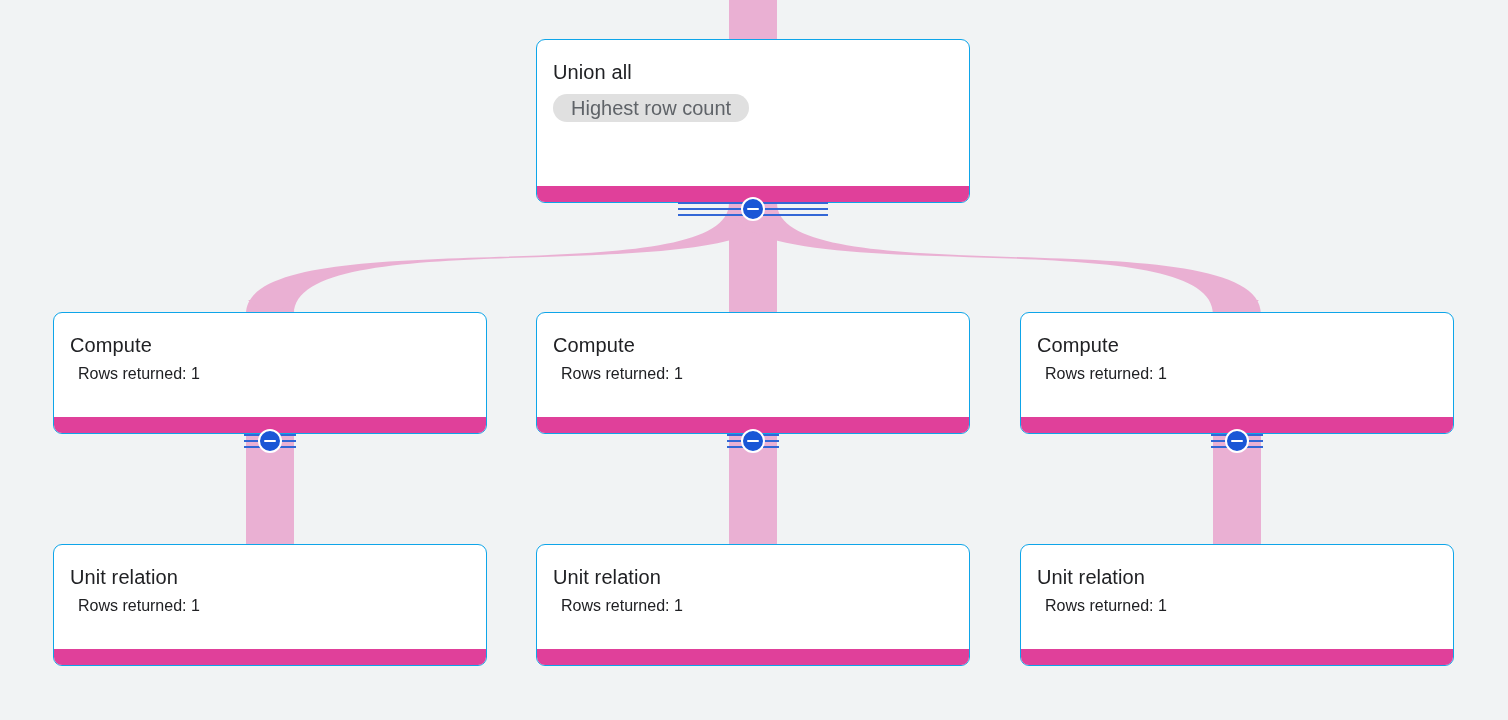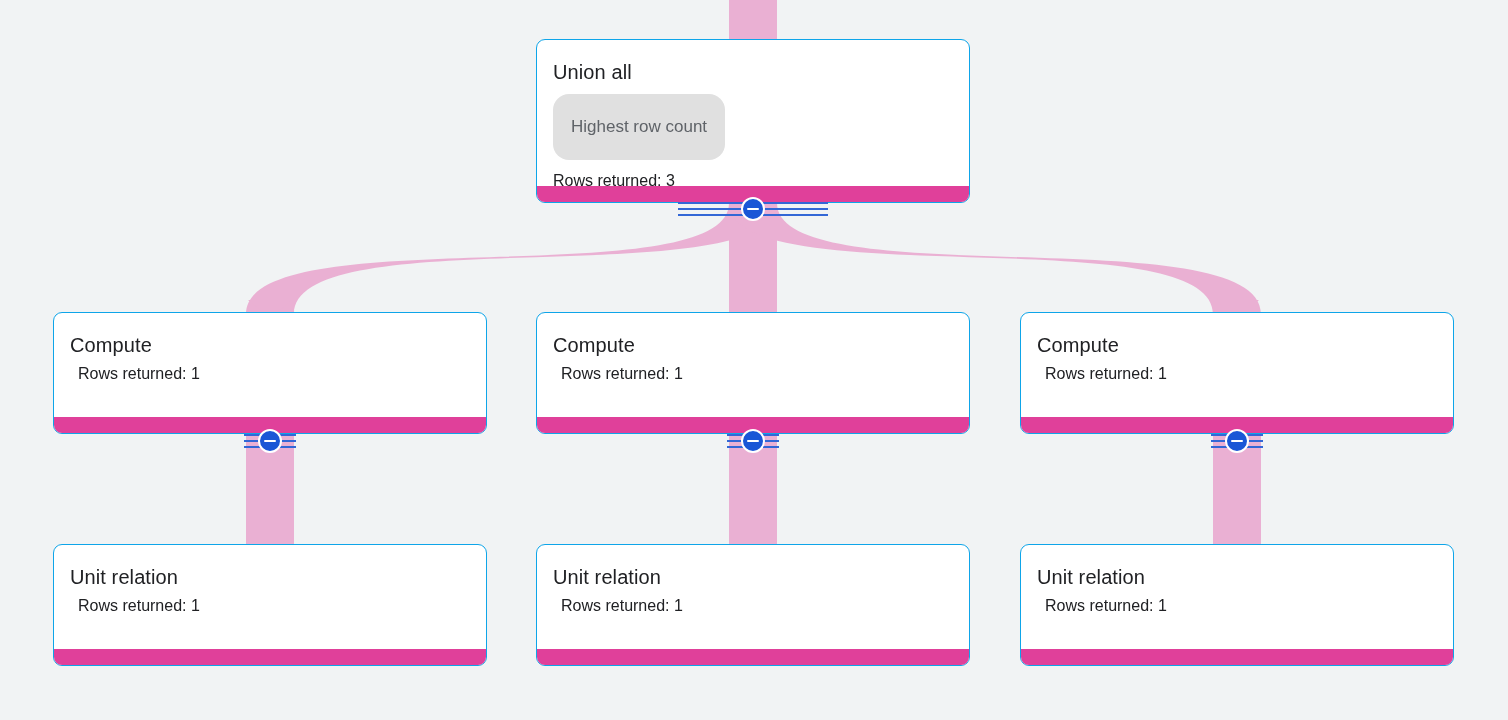--- a/index.html
+++ b/index.html
@@ -46,23 +46,23 @@
     letter-spacing: 0.1px;
     line-height: 24px;
     white-space: nowrap;
   }
   .node-chip {
     display: inline-block;
     margin-top: 10px;
     background: #e0e0e0;
     color: #5f6368;
     border-radius: 16px;
-    font-size: 17px;
+    font-size: 20px;
     font-weight: 400;
-    padding: 22px 18px;
+    padding: 3px 18px;
     line-height: 22px;
   }
   .node-sub {
     font-size: 16px;
     font-weight: 400;
     color: #202124;
     line-height: 22px;
     margin-top: 10px;
     white-space: nowrap;
   }
@@ -136,21 +136,21 @@
         <rect x="729" y="203" width="48" height="111" fill="#eab0d3"></rect>
         <path d="M 729 203 C 729 296.5, 1213 217, 1213 314 L 1261 314 C 1261 217, 777 296.5, 777 203 Z" fill="#eab0d3"></path>
         <path d="M 1215 300 L 1259 300 L 1237 318 Z" fill="#eab0d3"></path>
         <rect x="246" y="434" width="48" height="112" fill="#eab0d3"></rect>
         <rect x="729" y="434" width="48" height="112" fill="#eab0d3"></rect>
         <rect x="1213" y="434" width="48" height="112" fill="#eab0d3"></rect>
       </g>
   </svg>
   <div id="nodes-layer">
       <div class="node" style="left: 536px; top: 39px; width: 434px; height: 164px;">
-        <div class="node-body"><div class="node-title">Union all</div><div class="node-chip">Highest row count</div><div class="node-sub">Rows returned: 3</div></div>
+        <div class="node-body"><div class="node-title">Union all</div><div class="node-chip">Highest row count</div></div>
         <div class="node-bar"></div>
       </div>
       <div class="collapse-btn" style="left: 753px; top: 209px;">
         <div class="collapse-lines" style="width: 150px;">
           <div class="ln a"></div>
           <div class="ln b"></div>
           <div class="ln c"></div>
         </div>
         <div class="collapse-circle"></div>
       </div>

